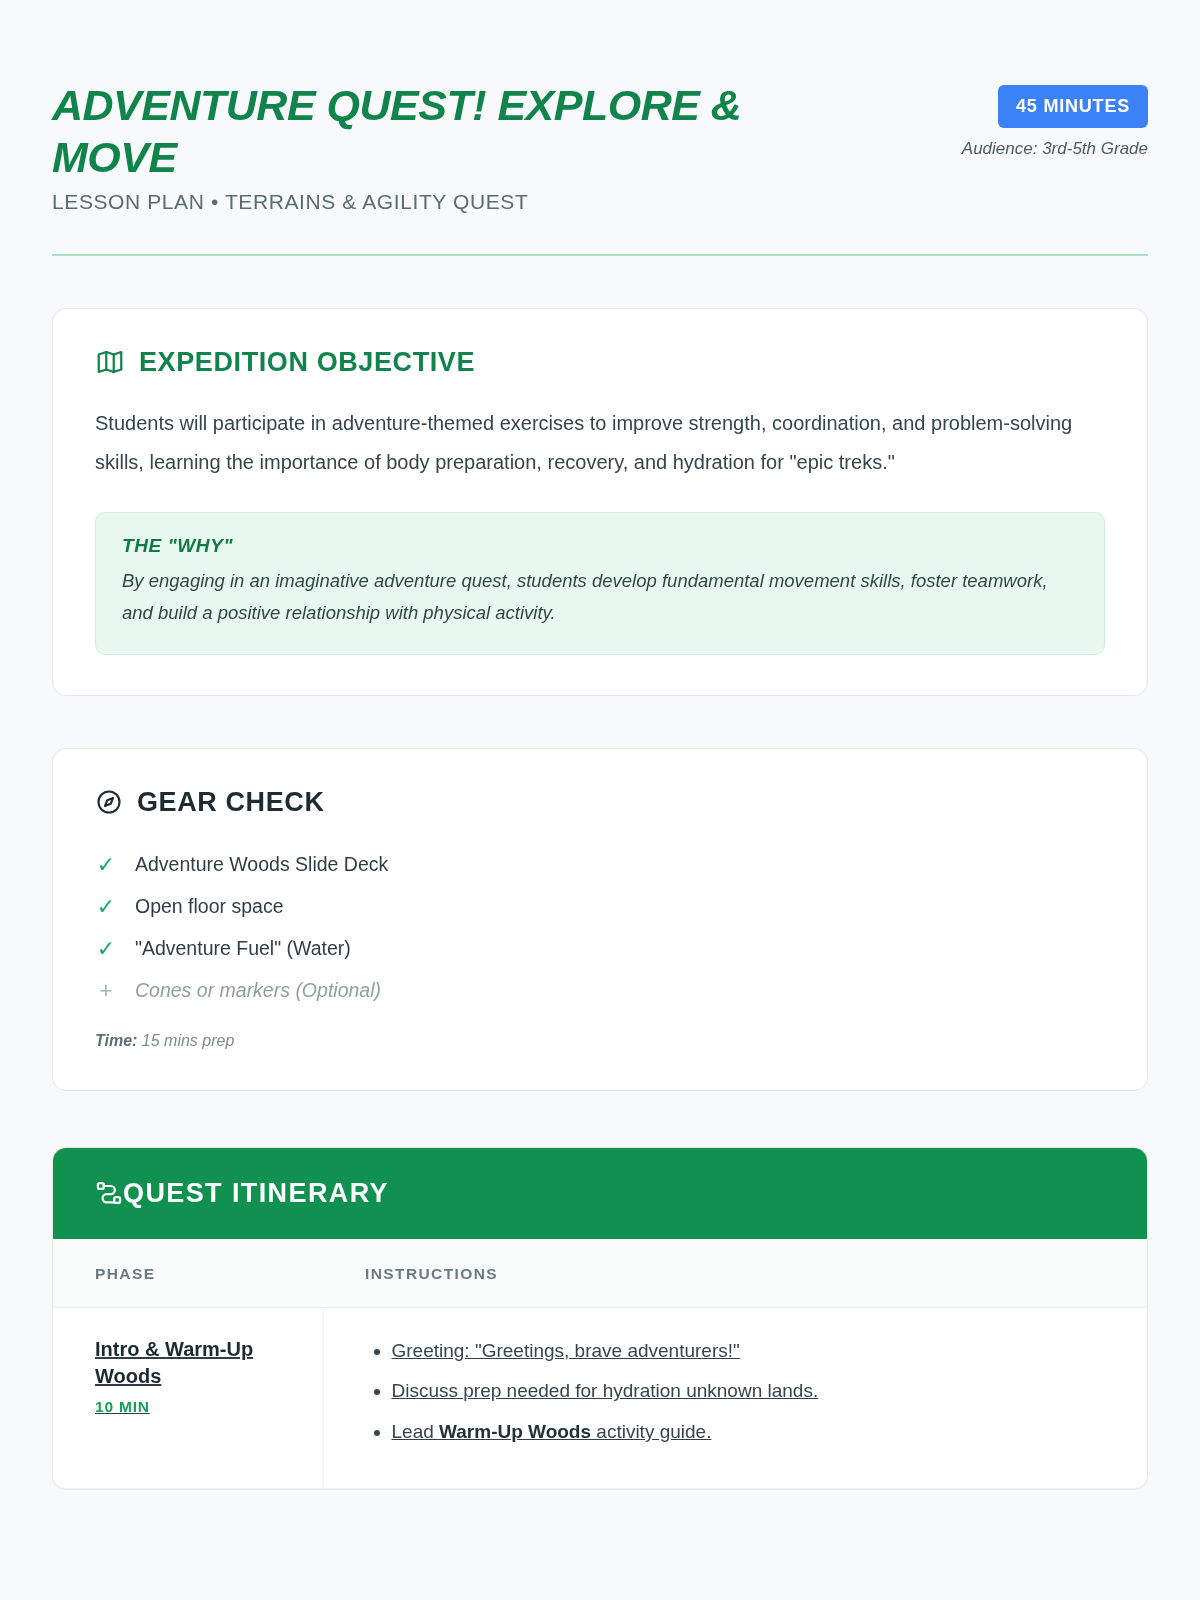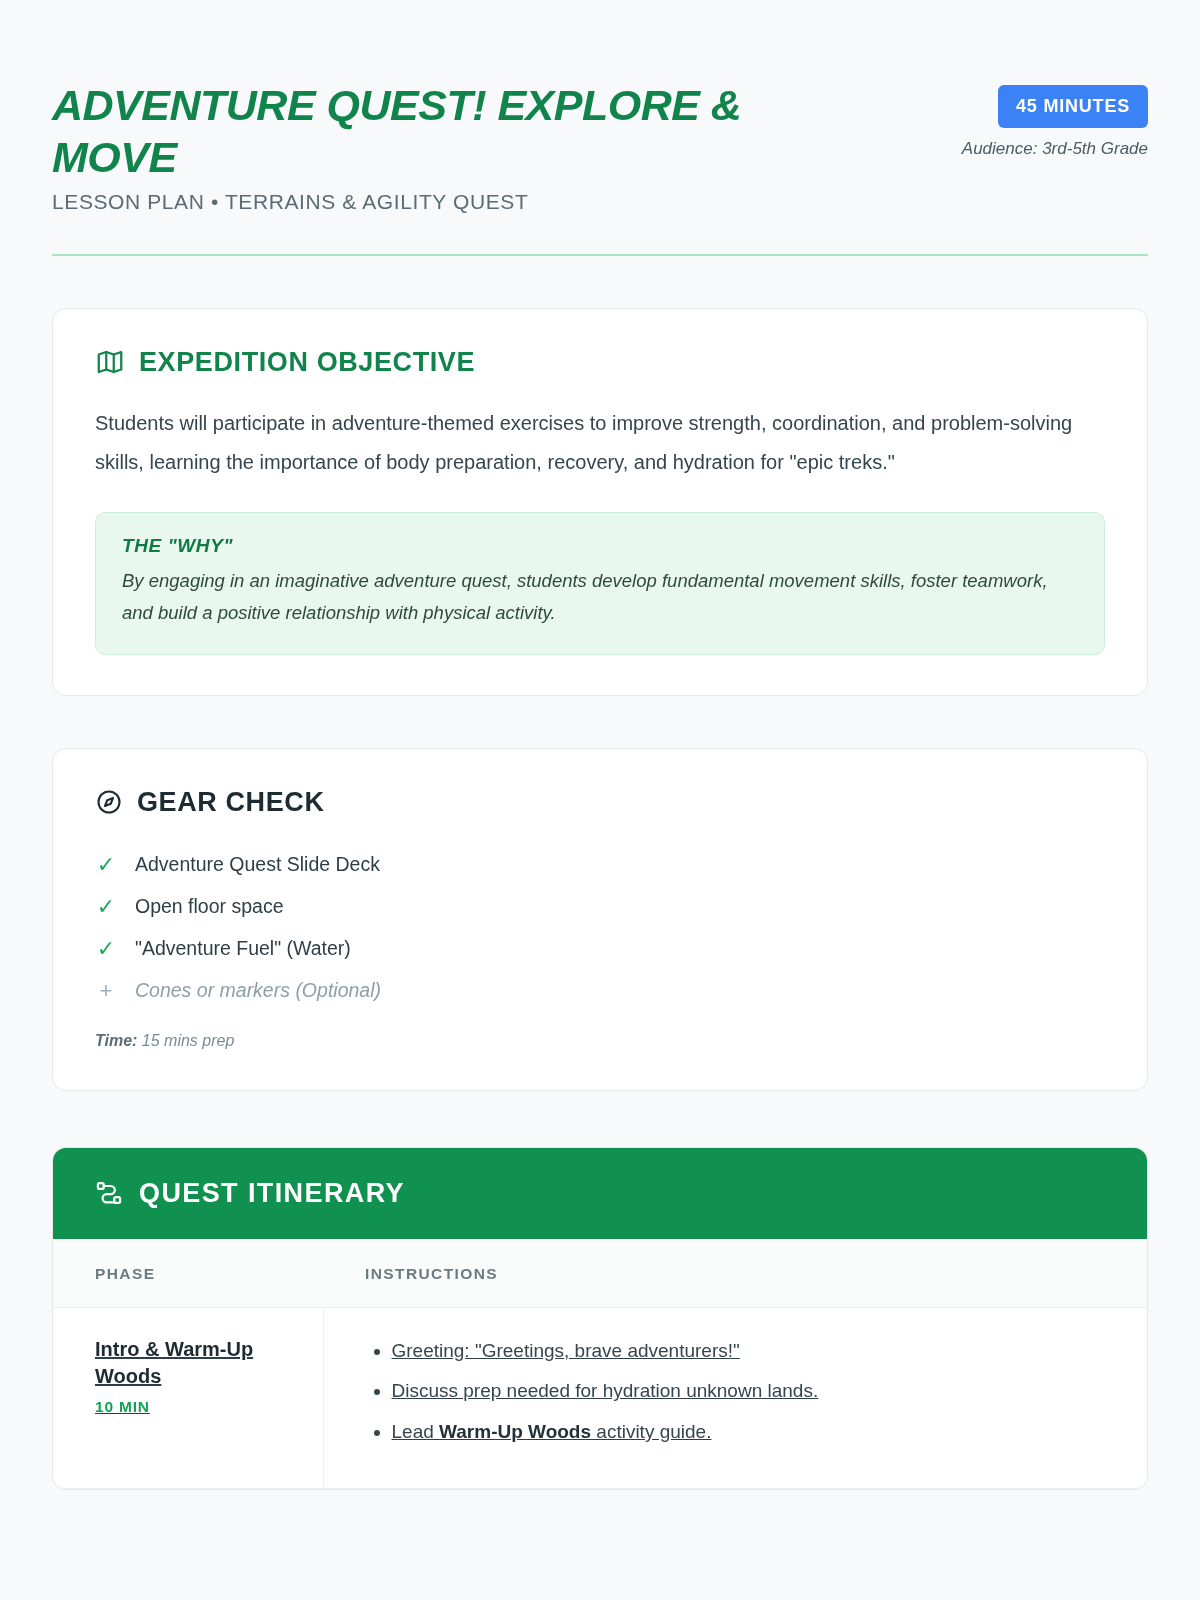--- a/index.html
+++ b/index.html
@@ -155,21 +155,20 @@
     border-radius: 14px;
     overflow: hidden;
     border: 1px solid #e3eae6;
     background: #ffffff;
   }
   .itinerary-head {
     background: #10914f;
     color: #ffffff;
     display: flex;
     align-items: center;
-    gap: 16px;
     padding: 30px 42px;
   }
   .itinerary-head .title {
     font-size: 27px;
     font-weight: bold;
     letter-spacing: 1.4px;
     text-transform: uppercase;
   }
   table.itinerary-table {
     width: 100%;
@@ -262,21 +261,21 @@
           <circle cx="12" cy="12" r="9"></circle>
           <path d="M15.5 8.5 10.5 10.5 8.5 15.5 13.5 13.5z"></path>
         </svg>
       </span>
       <span class="title dark-title">Gear Check</span>
     </div>
 
     <ul class="gear-list">
       <li class="gear-item">
         <span class="mark">✓</span>
-        <span class="label">Adventure Quest Slide Deck</span>
+        <span class="label">Adventure Woods Slide Deck</span>
       </li>
       <li class="gear-item">
         <span class="mark">✓</span>
         <span class="label">Open floor space</span>
       </li>
       <li class="gear-item">
         <span class="mark">✓</span>
         <span class="label">"Adventure Fuel" (Water)</span>
       </li>
       <li class="gear-item optional">

